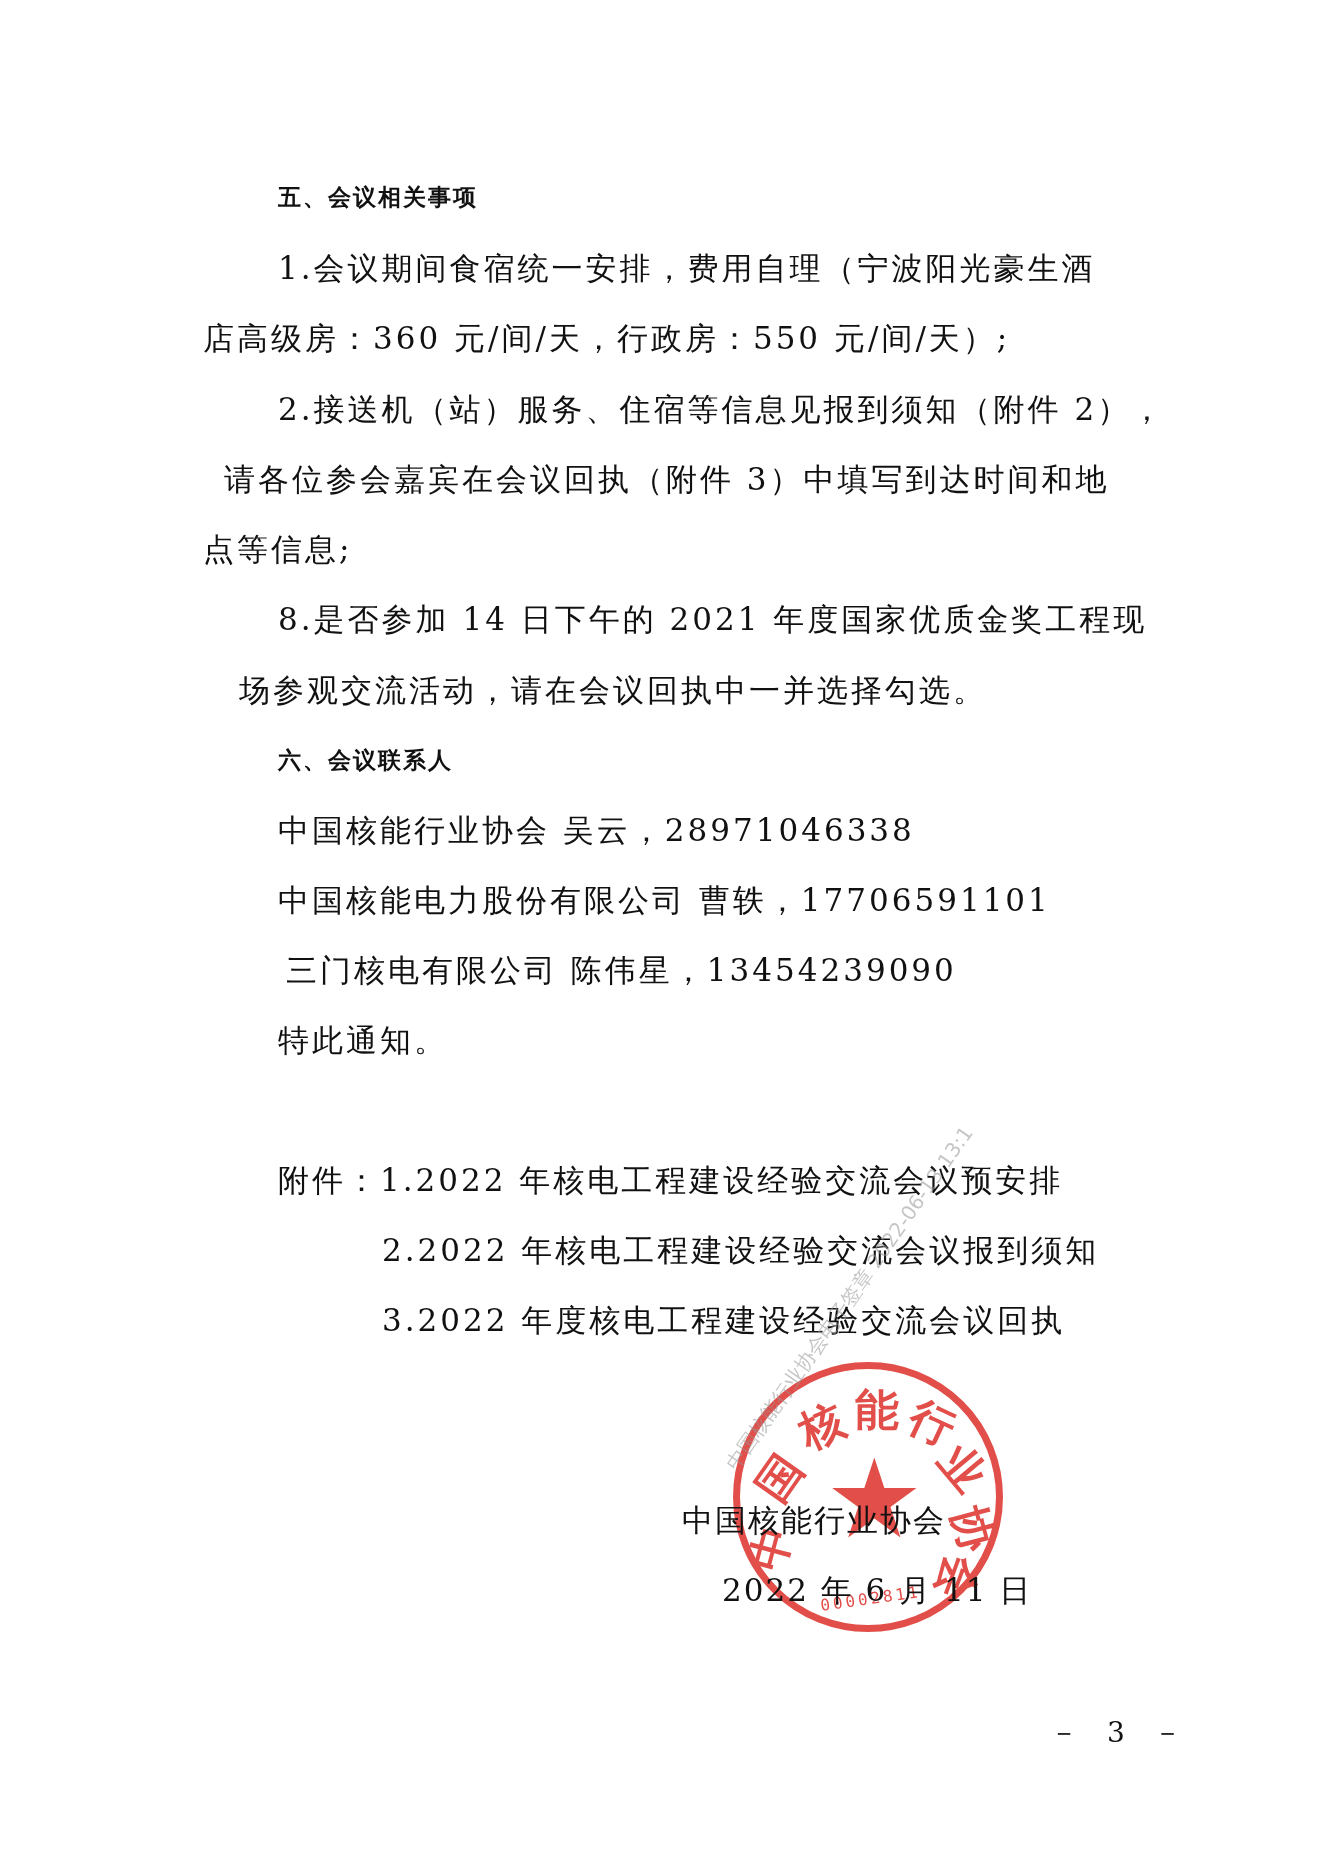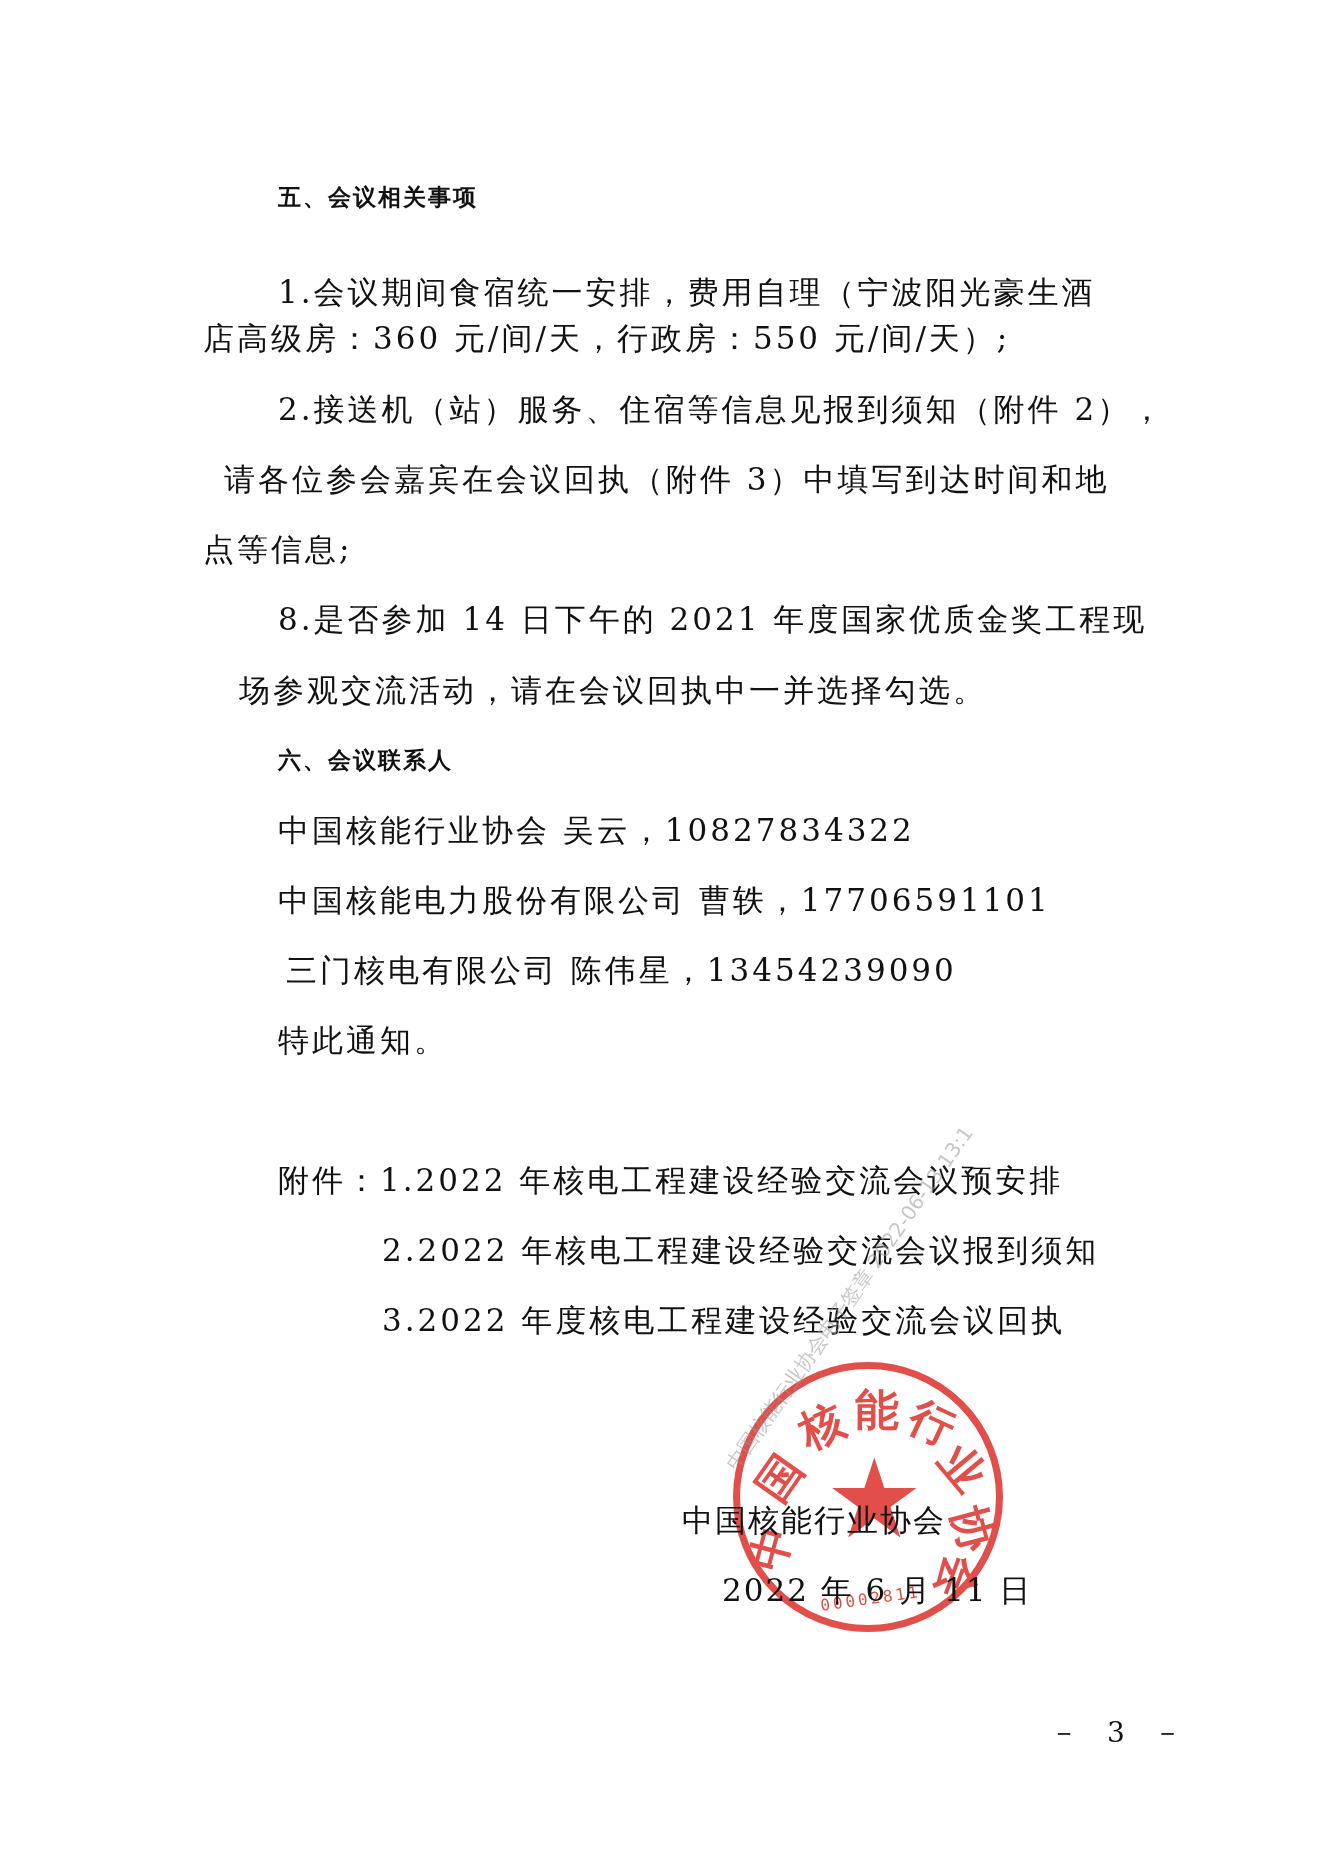--- a/index.html
+++ b/index.html
@@ -12,30 +12,30 @@
     .seal-text { position: absolute; font-family: "DejaVu Sans", "Liberation Sans", sans-serif; color: #e0403a; font-weight: bold; font-size: 44px; }
     .seal-num { position: absolute; left: 80px; top: 220px; font-size: 16px; color: #e0403a; letter-spacing: 3px; font-family: "DejaVu Sans Mono", monospace; transform: rotate(-8deg); }
     .watermark { position: absolute; left: 720px; top: 1460px; color: rgba(150,150,150,0.55); font-size: 20px; transform: rotate(-55deg); transform-origin: left top; white-space: nowrap; font-family: "DejaVu Sans", sans-serif; }
     .sign { position: absolute; font-size: 31px; letter-spacing: 2px; white-space: nowrap; }
     .page-num { position: absolute; left: 1050px; top: 1714px; font-size: 28px; letter-spacing: 10px; }
   </style>
 </head>
 <body>
 
 <div class="line heading" style="left:278px; top:177px;">五、会议相关事项</div>
-<div class="line" style="left:278px; top:248px;margin-top:24px;">1.会议期间食宿统一安排，费用自理（宁波阳光豪生酒</div>
+<div class="line" style="left:278px; top:248px;">1.会议期间食宿统一安排，费用自理（宁波阳光豪生酒</div>
 <div class="line" style="left:203px; top:318px;">店高级房：360 元/间/天，行政房：550 元/间/天）;</div>
 <div class="line" style="left:278px; top:389px;">2.接送机（站）服务、住宿等信息见报到须知（附件 2），</div>
 <div class="line" style="left:203px; top:459px;margin-left:21px;">请各位参会嘉宾在会议回执（附件 3）中填写到达时间和地</div>
 <div class="line" style="left:203px; top:529px;">点等信息;</div>
 <div class="line" style="left:278px; top:599px;">8.是否参加 14 日下午的 2021 年度国家优质金奖工程现</div>
 <div class="line" style="left:203px; top:670px;margin-left:36px;">场参观交流活动，请在会议回执中一并选择勾选。</div>
 
 <div class="line heading" style="left:278px; top:740px;">六、会议联系人</div>
-<div class="line" style="left:278px; top:810px;">中国核能行业协会 吴云，10827834322</div>
+<div class="line" style="left:278px; top:810px;">中国核能行业协会 吴云，28971046338</div>
 <div class="line" style="left:278px; top:880px;">中国核能电力股份有限公司 曹轶，17706591101</div>
 <div class="line" style="left:286px; top:950px;">三门核电有限公司 陈伟星，13454239090</div>
 <div class="line" style="left:278px; top:1020px;">特此通知。</div>
 
 <div class="line" style="left:278px; top:1160px;">附件：</div>
 <div class="line" style="left:380px; top:1160px;text-align:right;">1.2022 年核电工程建设经验交流会议预安排</div>
 <div class="line" style="left:382px; top:1230px;">2.2022 年核电工程建设经验交流会议报到须知</div>
 <div class="line" style="left:382px; top:1300px;">3.2022 年度核电工程建设经验交流会议回执</div>
 
 <div class="seal">

